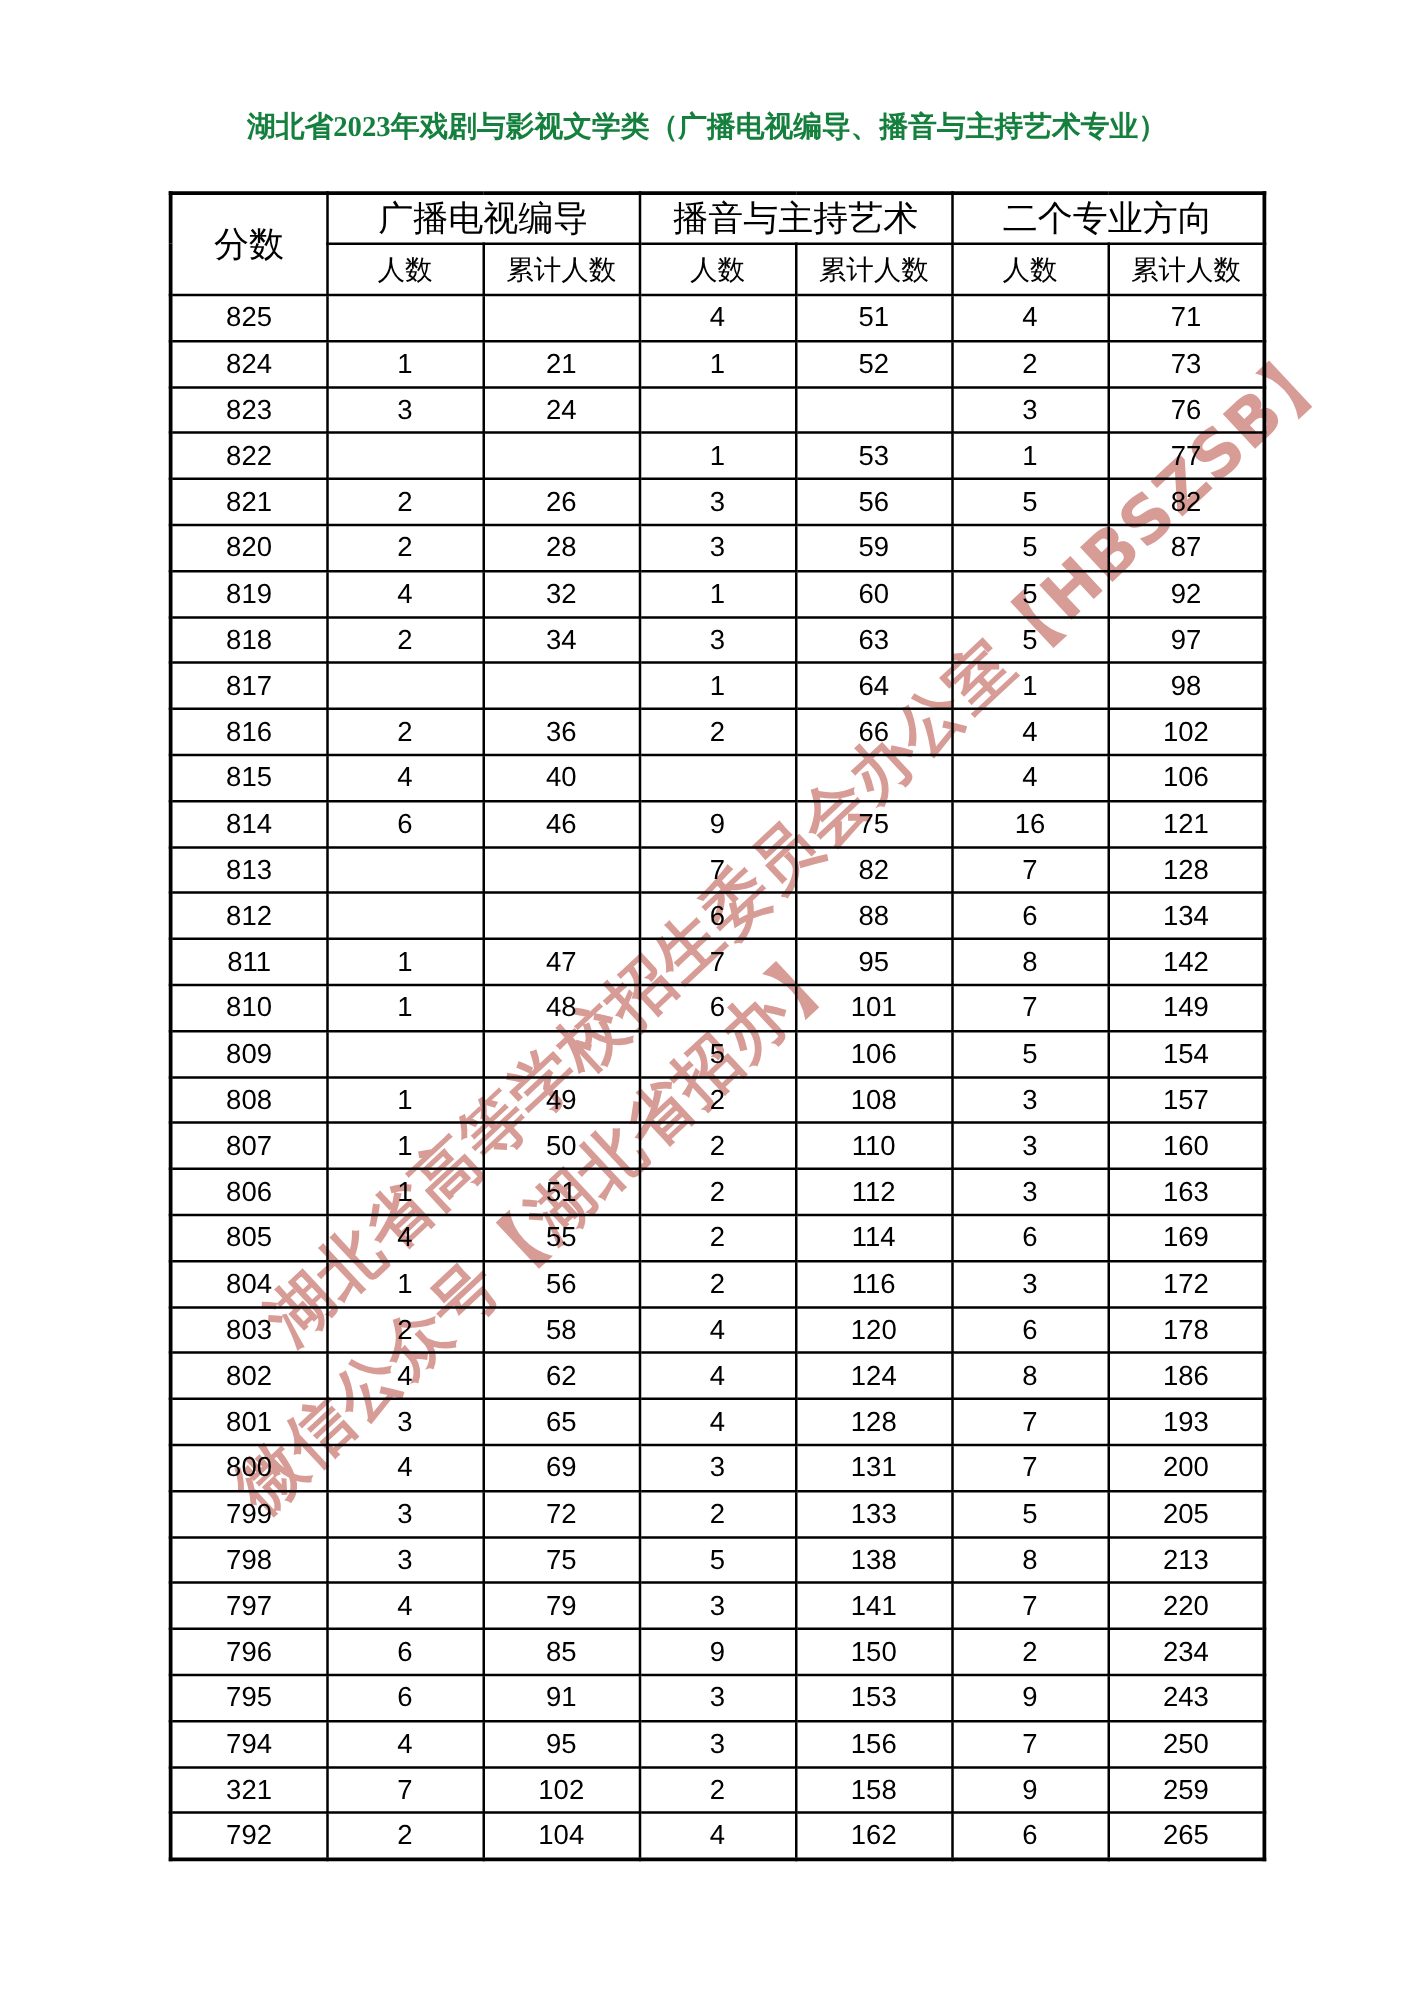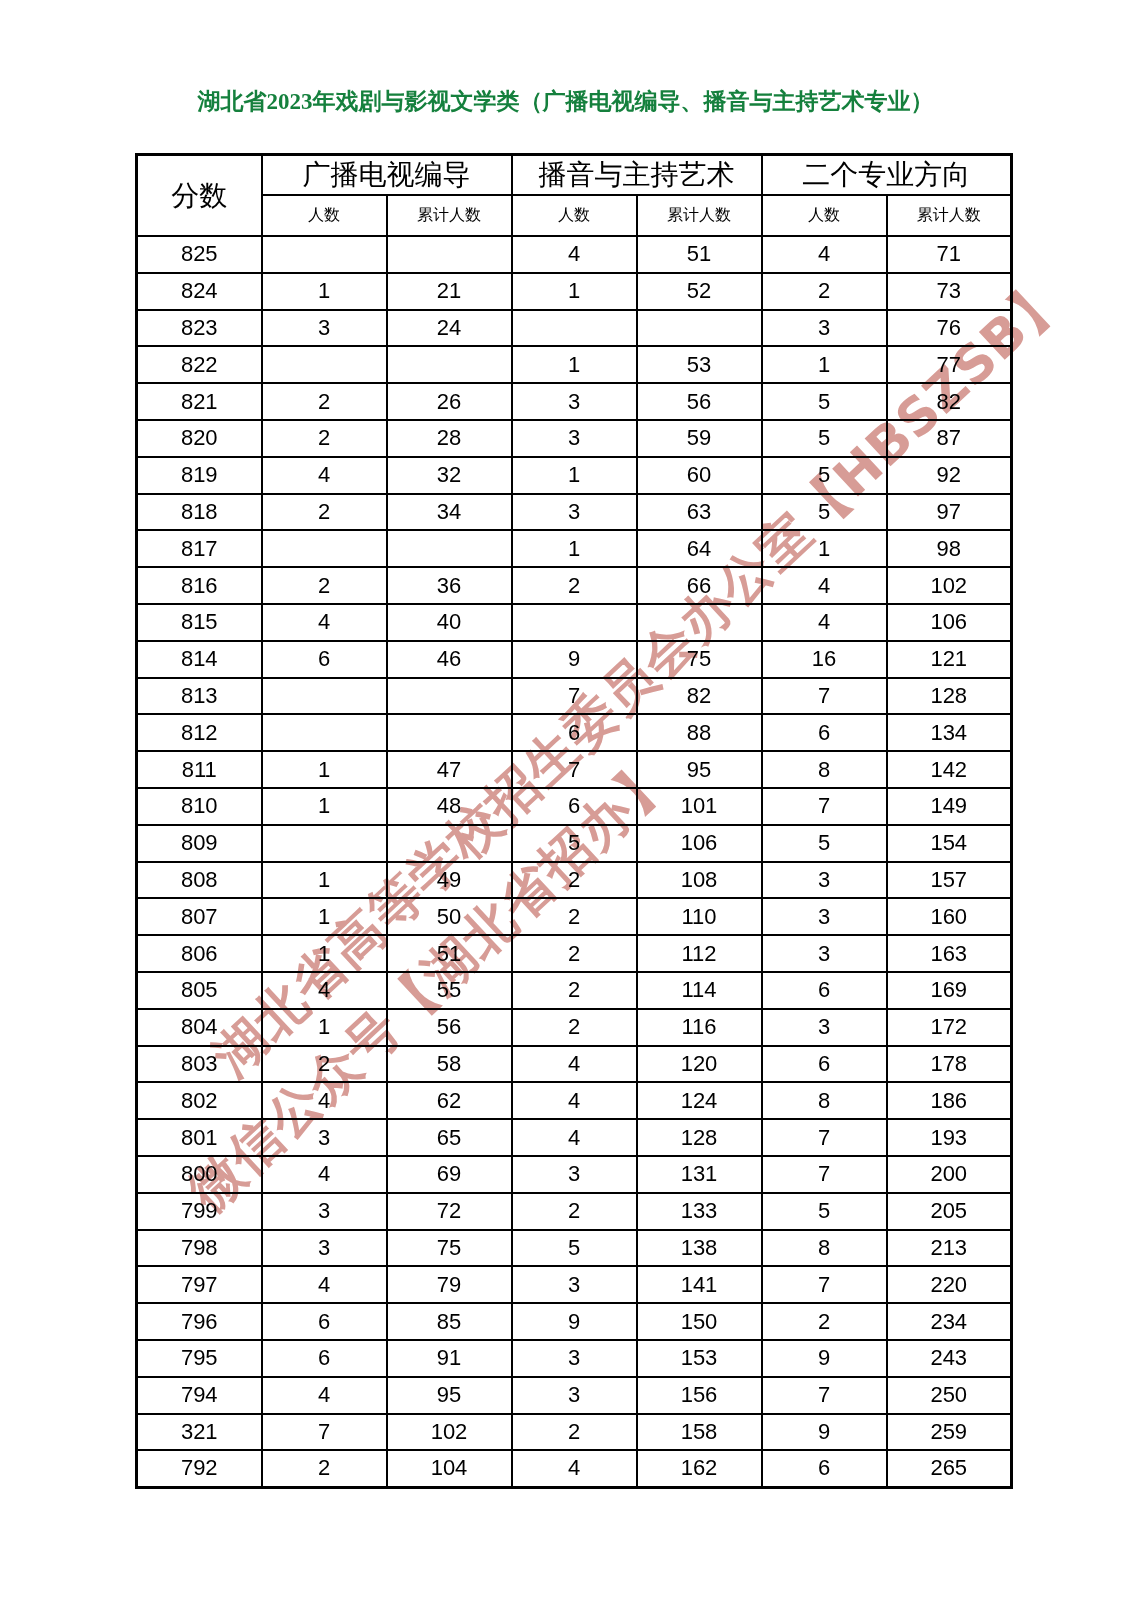--- a/index.html
+++ b/index.html
@@ -32,21 +32,21 @@
   .score-table th,.score-table td{
     border:2px solid #000;
     text-align:center;
     vertical-align:middle;
     padding:0;
     font-weight:normal;
     color:#000;
     overflow:hidden;
   }
   .score-table thead tr.group-row th{height:35px;font-size:28px;}
-  .score-table thead tr.sub-row th{height:39px;font-size:16px;}
+  .score-table thead tr.sub-row th{height:39px;font-size:22px;}
   .score-table thead th.score-head{font-size:20px;}
   .score-table tbody tr{height:36.8px;}
   .score-table tbody td{font-size:22px;}
   .watermark{
     position:absolute;
     white-space:nowrap;
     font-family:"DejaVu Sans",sans-serif;
     font-weight:bold;
     transform-origin:0 50%;
     transform:rotate(-43deg);

